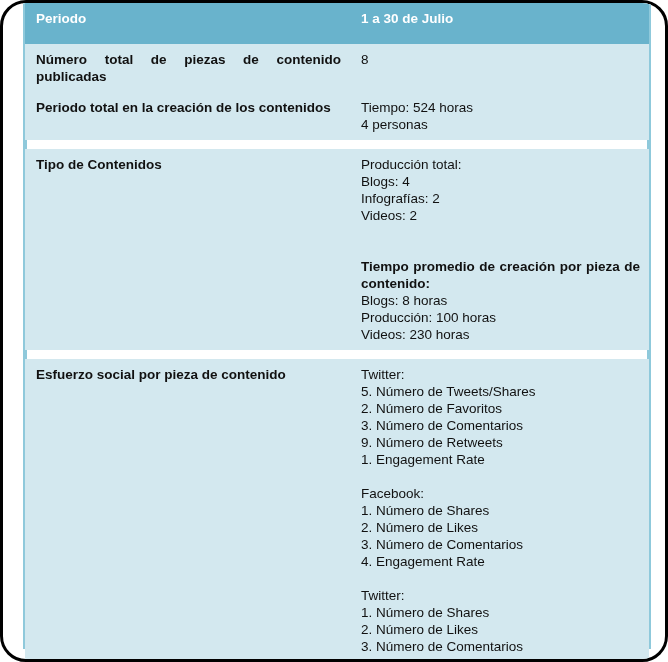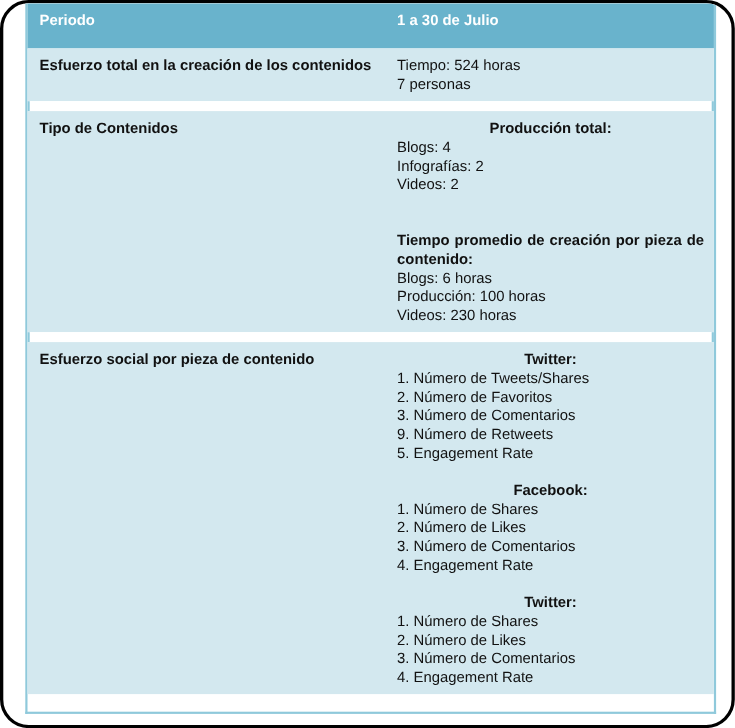--- a/index.html
+++ b/index.html
@@ -88,21 +88,21 @@
     padding: 0;
     height: 9px;
     line-height: 9px;
     font-size: 0;
     border-left: 2px solid #8fc9db;
     border-right: 2px solid #8fc9db;
   }
   tr.gutter td.g-left { border-right: none; }
   tr.gutter td.g-right { border-left: none; }
 
-  .b { font-weight: bold; text-align: center; }
+  .b { font-weight: normal; }
   .spacer { display: block; height: 17px; line-height: 17px; font-size: 0; }
   .spacer-lg { display: block; height: 34px; line-height: 34px; font-size: 0; }
 
   .jblock {
     font-weight: bold;
     text-align: justify;
     text-align-last: left;
   }
 </style>
 </head>
@@ -115,70 +115,78 @@
           <col class="c1">
           <col class="c2">
         </colgroup>
       <tbody>
 
         <tr class="head">
           <td>Periodo</td>
           <td>1 a 30 de Julio</td>
         </tr>
 
-
-        <tr>
-          <td class="label">
-            <span class="jblock">Esfuerzo total en la creación de los contenidos</span>
+        <tr>
+          <td class="label">
+            <span class="jblock">Número total de piezas de contenido publicadas</span>
+          </td>
+          <td class="value">
+            <div>8</div>
+          </td>
+        </tr>
+
+        <tr>
+          <td class="label">
+            <span class="jblock">Periodo total en la creación de los contenidos</span>
           </td>
           <td class="value">
             <div>Tiempo: 524 horas</div>
-            <div>7 personas</div>
+            <div>4 personas</div>
           </td>
         </tr>
 
         <tr class="gutter">
           <td class="g-left"></td>
           <td class="g-right"></td>
         </tr>
 
         <tr>
           <td class="label">
             <span>Tipo de Contenidos</span>
           </td>
           <td class="value">
             <div class="b">Producción total:</div>
             <div>Blogs: 4</div>
             <div>Infografías: 2</div>
             <div>Videos: 2</div>
             <span class="spacer-lg"></span>
             <div class="jblock">Tiempo promedio de creación por pieza de contenido:</div>
-            <div>Blogs: 6 horas</div>
+            <div>Blogs: 8 horas</div>
             <div>Producción: 100 horas</div>
             <div>Videos: 230 horas</div>
           </td>
         </tr>
 
         <tr class="gutter">
           <td class="g-left"></td>
           <td class="g-right"></td>
         </tr>
 
         <tr>
           <td class="label">
             <span>Esfuerzo social por pieza de contenido</span>
           </td>
           <td class="value">
 
             <div class="b">Twitter:</div>
-            <div>1. Número de Tweets/Shares</div>
+            <div>5. Número de Tweets/Shares</div>
             <div>2. Número de Favoritos</div>
             <div>3. Número de Comentarios</div>
             <div>9. Número de Retweets</div>
-            <div>5. Engagement Rate</div>
+            <div>1. Engagement Rate</div>
 
             <span class="spacer"></span>
 
             <div class="b">Facebook:</div>
             <div>1. Número de Shares</div>
             <div>2. Número de Likes</div>
             <div>3. Número de Comentarios</div>
             <div>4. Engagement Rate</div>
 
             <span class="spacer"></span>

